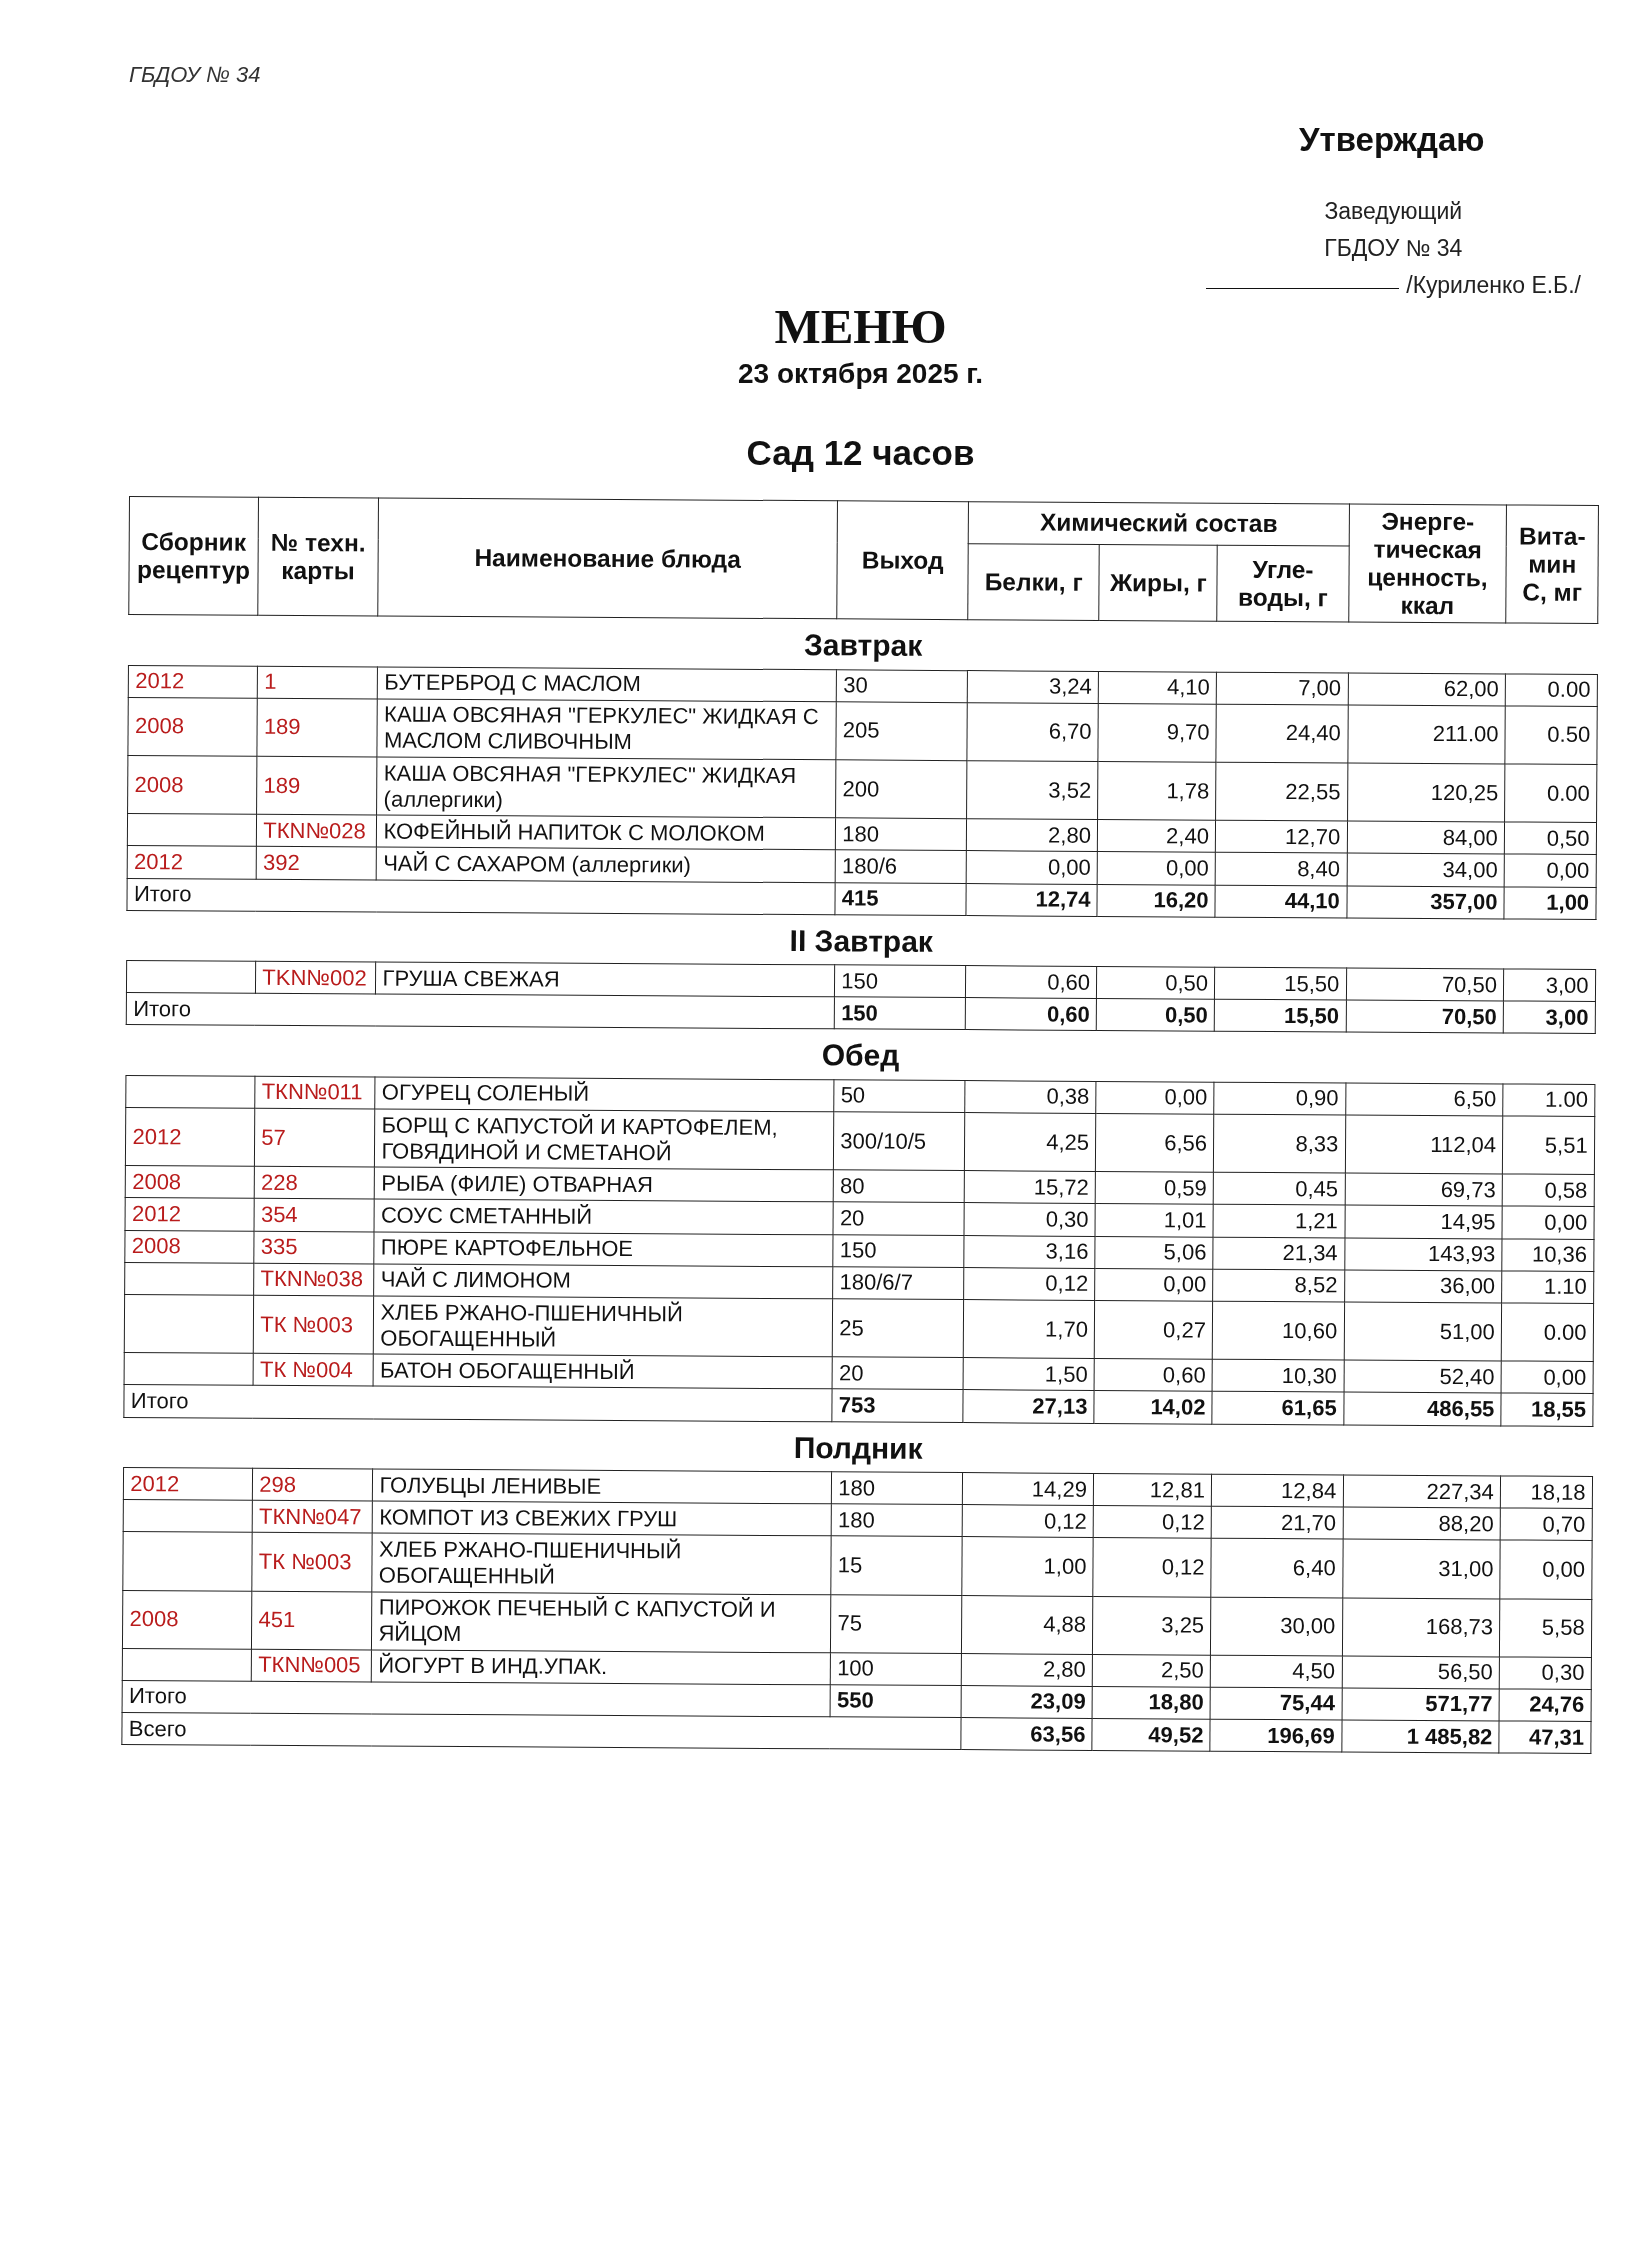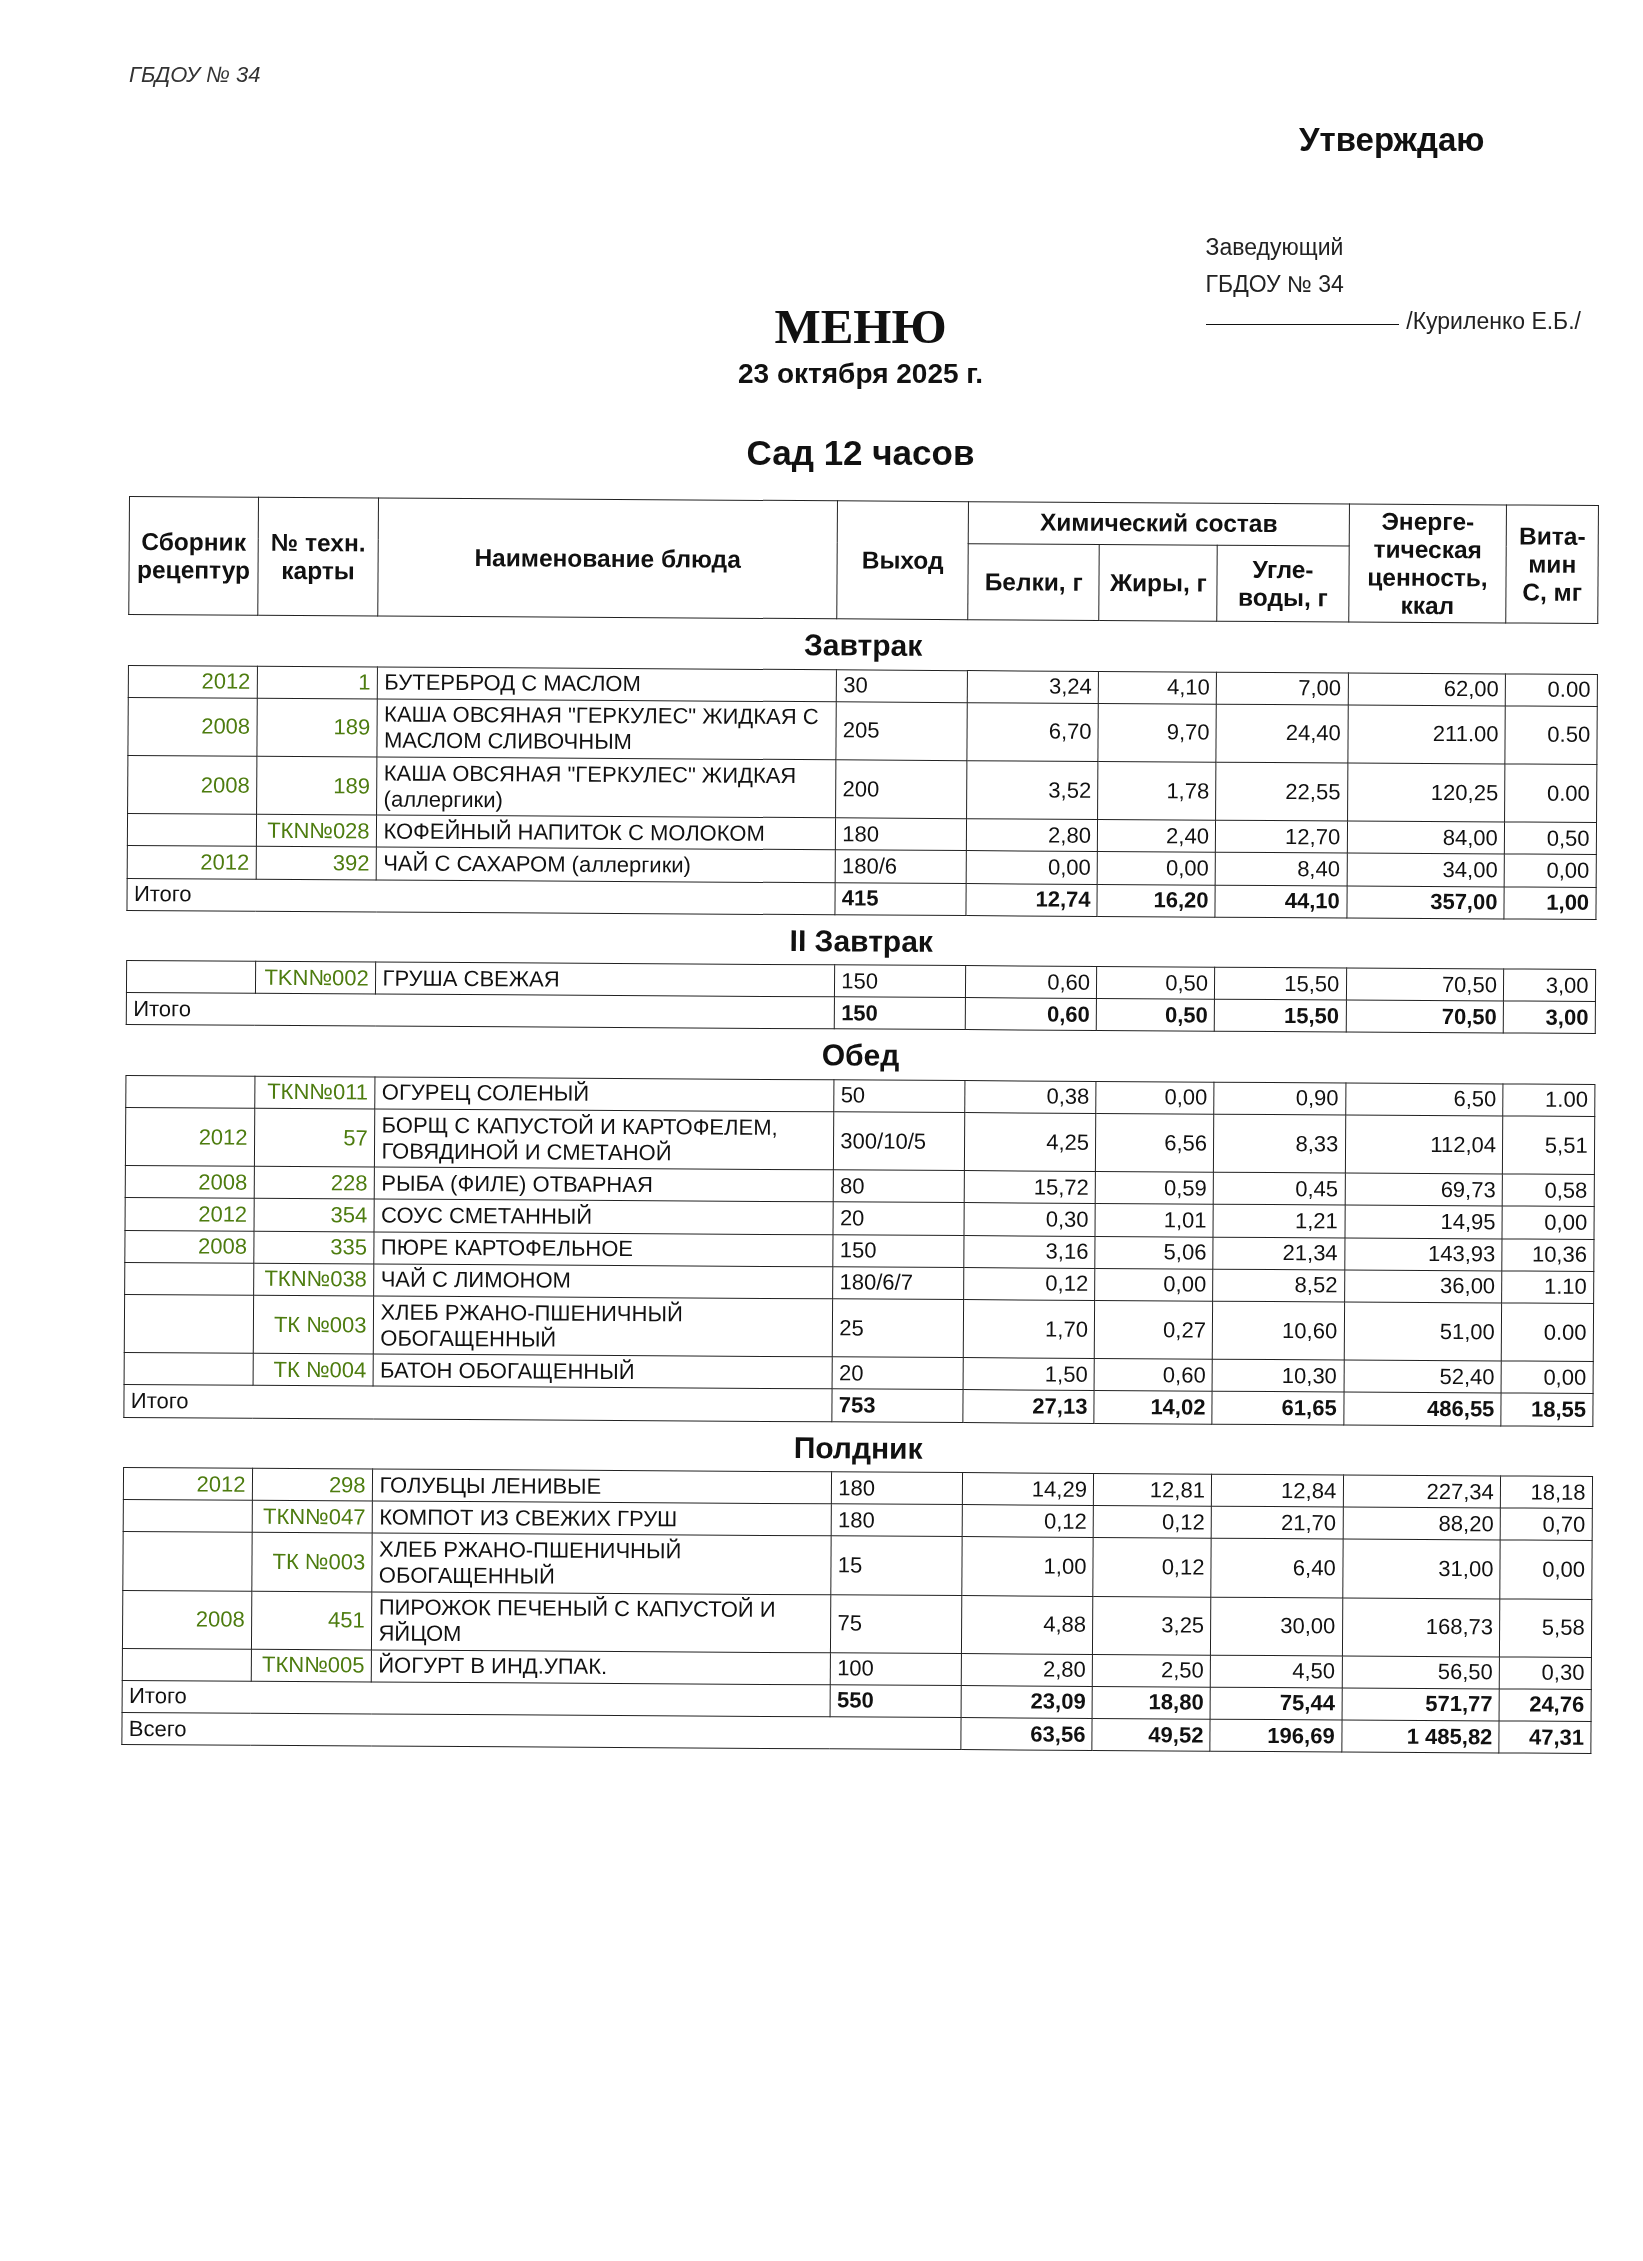--- a/index.html
+++ b/index.html
@@ -1,27 +1,27 @@
 <!DOCTYPE html>
 <html style="font-size:10.3px"><head>
 <meta charset="utf-8">
 <style>
   html, body { margin: 0; padding: 0; background: #ffffff; }
   body { width: 1644px; height: 2261px; position: relative; overflow: hidden; color: #111; font-family: "Liberation Sans", sans-serif; }
   .org { position: absolute; left: 129px; top: 62px; font-size: 22px; font-style: italic; color: #333; }
   .approve { position: absolute; left: 1299px; top: 121px; font-size: 33px; font-weight: bold; }
-  .sign-block { position: absolute; right: 63px; top: 193px; text-align: left; font-size: 23px; line-height: 37px; color: #222; margin-top: 36px; }
+  .sign-block { position: absolute; right: 63px; top: 193px; text-align: center; font-size: 23px; line-height: 37px; color: #222; }
   .sign-line { display: inline-block; width: 193px; border-bottom: 1.9px solid #111; margin-right: 7.7px; vertical-align: 3.9px; }
   .title { position: absolute; left: 0; width: 1721px; top: 298px; text-align: center; font-family: "Liberation Serif", serif; font-weight: bold; font-size: 49px; }
   .date { position: absolute; left: 0; width: 1721px; top: 358px; text-align: center; font-size: 28px; font-weight: bold; }
   .subtitle { position: absolute; left: 0; width: 1721px; top: 433px; text-align: center; font-size: 35px; font-weight: bold; }
   table.menu { position: absolute; left: 129px; top: 496px; width: 1470px; border-collapse: collapse; font-size: 22px; transform: rotate(0.35deg); transform-origin: 0 0; }
   table.menu th, table.menu td { border: 1.3px solid #222; padding: 2.6px 6.4px; }
   table.menu th { font-weight: bold; font-size: 24.5px; line-height: 28px; text-align: center; vertical-align: middle; }
-  td.c-src, td.c-card { text-align: right; color: #4d7c0f; }
+  td.c-src, td.c-card { text-align: left; color: #b91c1c; }
   td.c-name { text-align: left; line-height: 26px; }
   td.c-out { text-align: left; }
   td.c-num { text-align: right; }
   tr.section td { text-align: center; font-weight: bold; font-size: 30px; padding: 9px 0 6.4px; border-left: none; border-right: none; }
   tr.total td { font-weight: bold; }
   tr.total td.lbl { font-weight: normal; text-align: left; vertical-align: top; }
   tr.grand td.lbl { font-weight: normal; }
   tr.grand td.c-num { font-weight: bold; }
 </style>
 </head>

